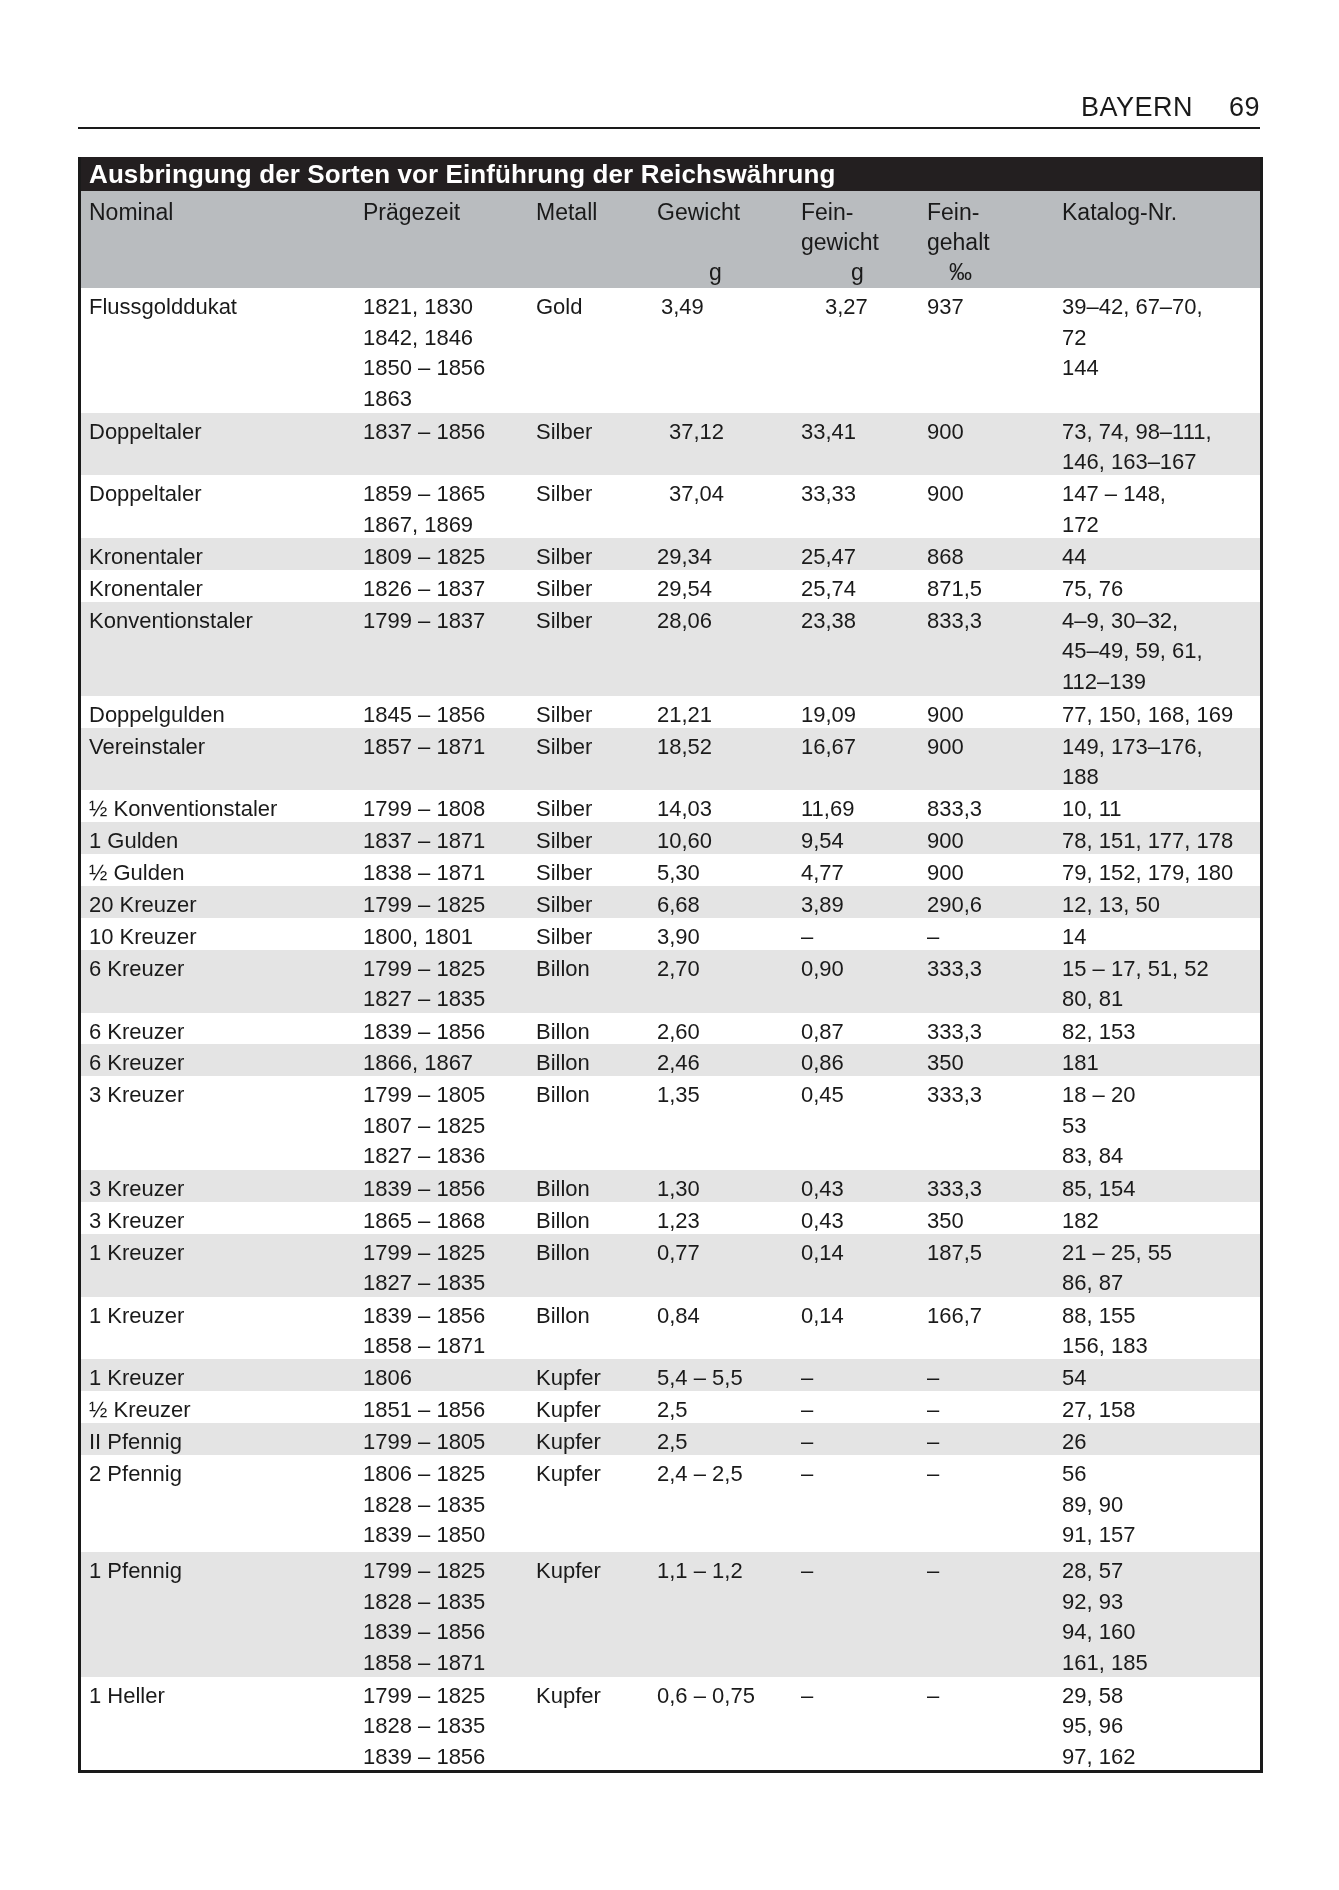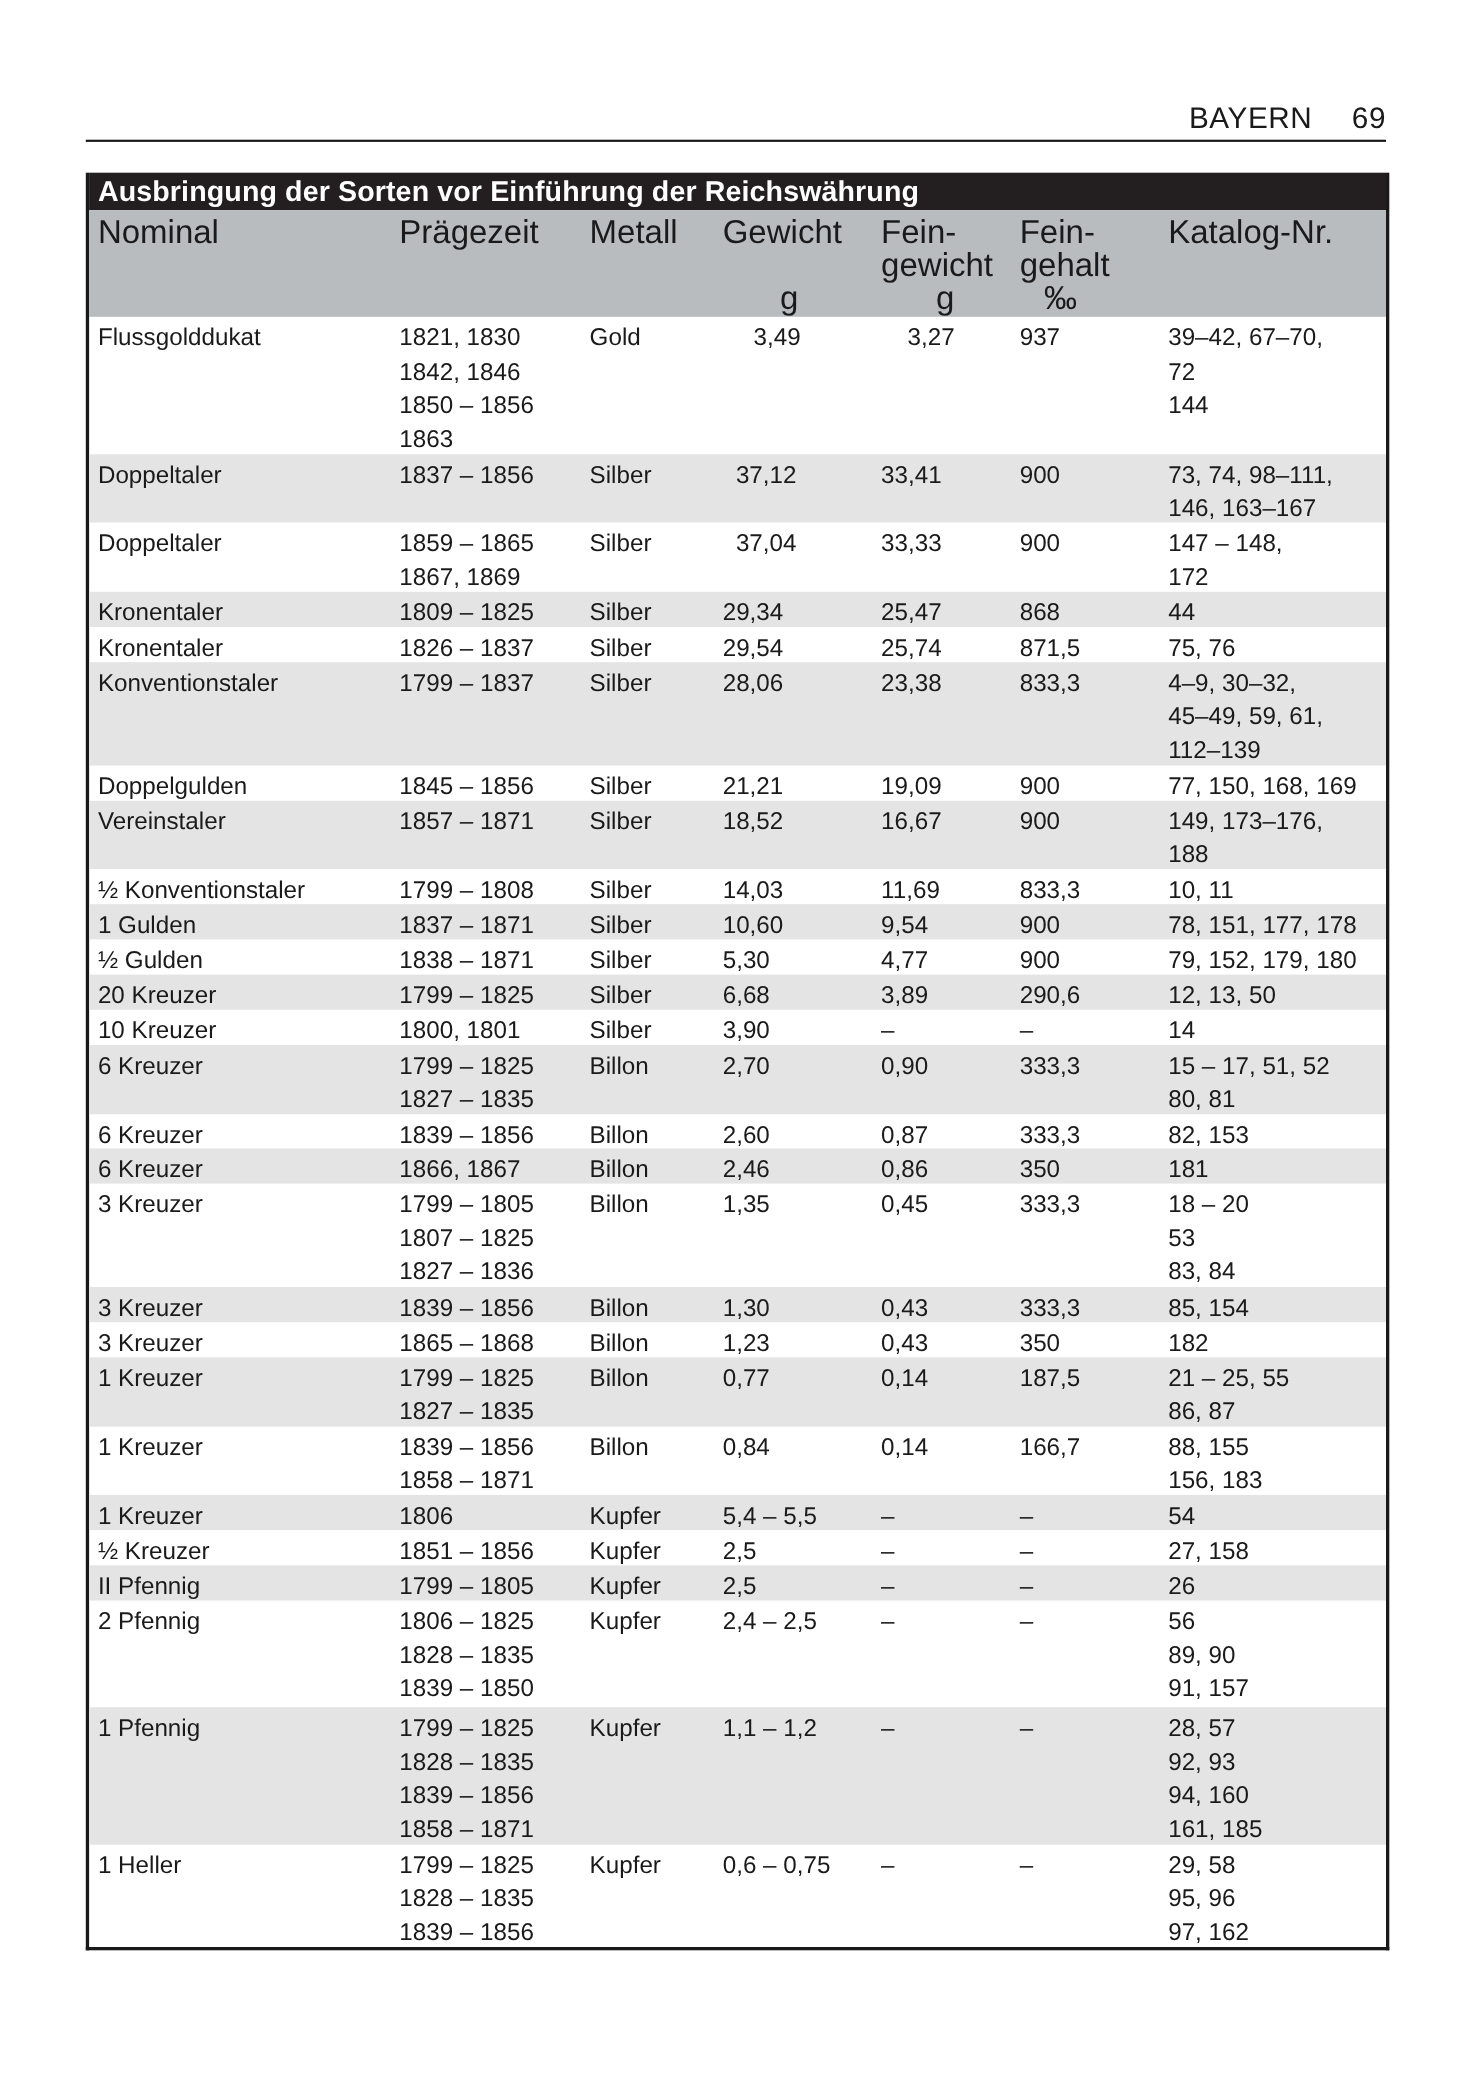--- a/index.html
+++ b/index.html
@@ -6,21 +6,21 @@
   body { width: 1339px; height: 1890px; position: relative; overflow: hidden;
          font-family: "Liberation Sans", "DejaVu Sans", sans-serif; color: #1a1a1a; }
   .running-head { position: absolute; top: 92px; right: 79px; font-size: 27px;
                   letter-spacing: 0.5px; color: #1a1a1a; }
   .running-head .page-no { margin-left: 36px; }
   .top-rule { position: absolute; top: 127px; left: 78px; width: 1182px; height: 2px; background: #1a1a1a; }
   .table-box { position: absolute; top: 157px; left: 78px; width: 1179px;
                border-left: 3px solid #1a1a1a; border-right: 3px solid #1a1a1a; border-bottom: 3px solid #1a1a1a; }
   .title-bar { background: #231f20; color: #ffffff; font-weight: bold; font-size: 26px;
                height: 34px; line-height: 34px; padding-left: 8px; letter-spacing: 0.1px; }
-  .head-row { background: #b9bcbf; height: 97px; position: relative; font-size: 30px; }
+  .head-row { background: #b9bcbf; height: 97px; position: relative; font-size: 23px; }
   .head-row .hc { position: absolute; top: 6px; line-height: 30px; }
   .head-row .unit { position: absolute; top: 66px; line-height: 30px; }
   .row { position: relative; font-size: 22px; line-height: 30.5px; }
   .row.shade { background: #e4e4e4; }
   .cell { position: absolute; top: 4px; white-space: nowrap; }
   .c-nom { left: 8px; }
   .c-pz  { left: 282px; }
   .c-met { left: 455px; }
   .c-gew { left: 576px; }
   .c-fgw { left: 720px; }
@@ -69,21 +69,21 @@
   <div id="table-body">
       <div class="row" style="height: 124.6px;">
         <div class="cell c-nom">Flussgolddukat</div>
         <div class="cell c-pz">
           <span class="line">1821, 1830</span>
           <span class="line">1842, 1846</span>
           <span class="line">1850 – 1856</span>
           <span class="line">1863</span>
         </div>
         <div class="cell c-met">Gold</div>
-        <div class="cell c-gew" style="margin-left: 28px; text-align: center;">3,49</div>
+        <div class="cell c-gew" style="margin-left: 4px; text-align: center;">3,49</div>
         <div class="cell c-fgw" style="margin-left: 24px;">3,27</div>
         <div class="cell c-fgh">937</div>
         <div class="cell c-kat">
           <span class="line">39–42, 67–70,</span>
           <span class="line">72</span>
           <span class="line">144</span>
         </div>
       </div>
       <div class="row shade" style="height: 62.8px;">
         <div class="cell c-nom">Doppeltaler</div>

